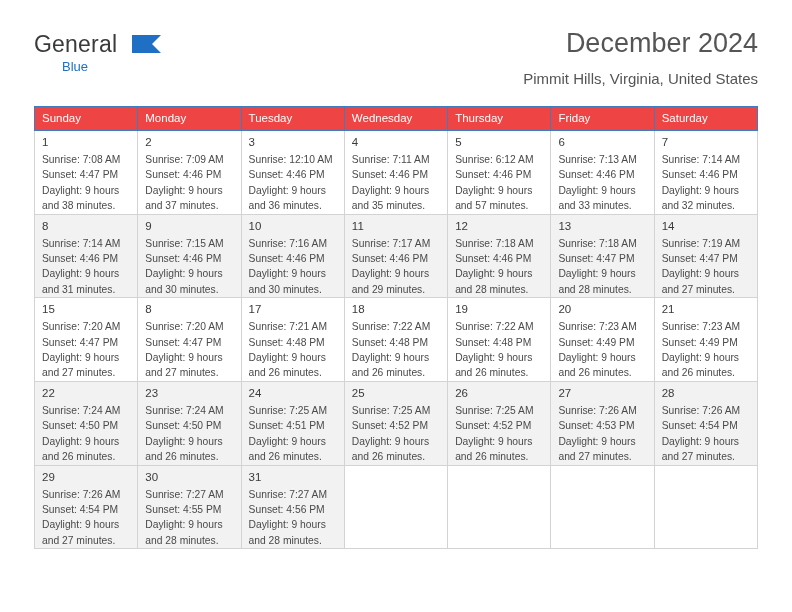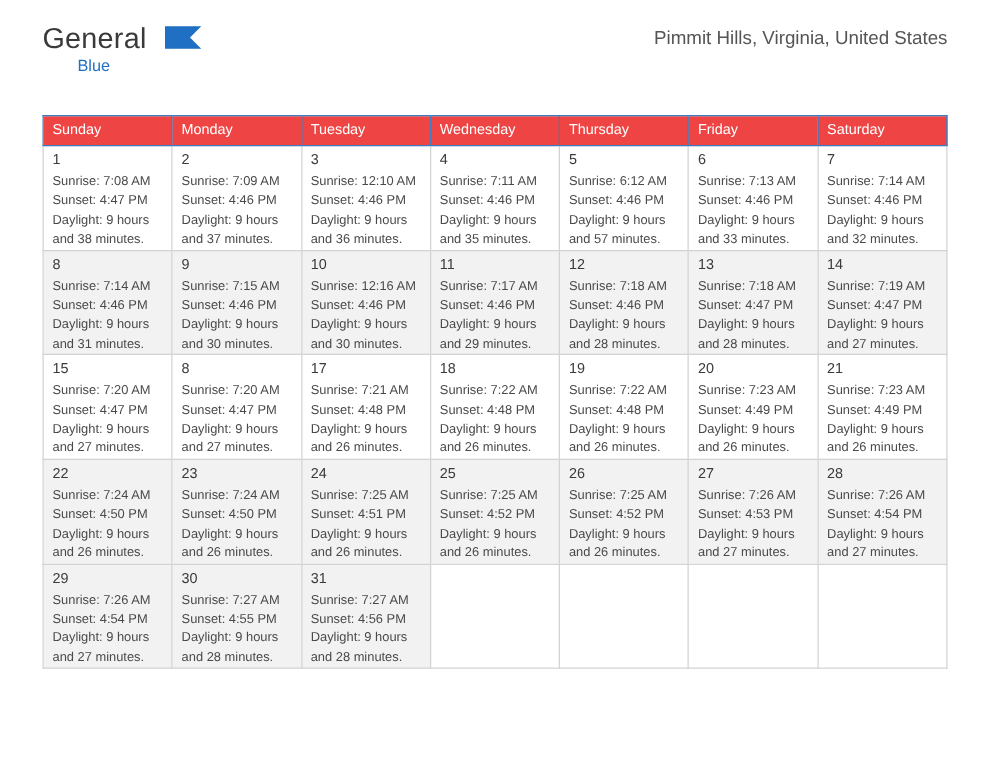--- a/index.html
+++ b/index.html
@@ -12,21 +12,21 @@
     background: #ffffff;
     font-family: "Liberation Sans", sans-serif;
     color: #333333;
     overflow: hidden;
   }
   .page {
     position: relative;
     width: 792px;
     height: 612px;
     box-sizing: border-box;
-    padding: 12px 34px 0 34px;
+    padding: 26px 34px 0 34px;
   }
   
   .header {
     position: relative;
     height: 74px;
   }
   .logo {
     position: absolute;
     left: 0;
     top: 6px;
@@ -127,20 +127,21 @@
 
   <div class="header">
     <div class="logo">
       <div class="logo-general">General</div>
       <div class="logo-blue">Blue</div>
       <svg class="logo-flag" viewBox="0 0 34 22">
         <polygon points="2,20 2,2 31,2 22,11 31,20" fill="#1f6fc4"></polygon>
       </svg>
     </div>
     <div class="title-block">
+      <div class="cal-title">December 2024</div>
       <div class="cal-sub">Pimmit Hills, Virginia, United States</div>
     </div>
   </div>
 
   <table class="cal">
     <thead>
       <tr>
         <th>Sunday</th>
         <th>Monday</th>
         <th>Tuesday</th>
@@ -231,21 +232,21 @@
             <div class="lines">
               <div>Sunrise: 7:15 AM</div>
               <div>Sunset: 4:46 PM</div>
               <div>Daylight: 9 hours</div>
               <div>and 30 minutes.</div>
             </div>
           </td>
           <td class="shaded">
             <div class="daynum">10</div>
             <div class="lines">
-              <div>Sunrise: 12:16 AM</div>
+              <div>Sunrise: 7:16 AM</div>
               <div>Sunset: 4:46 PM</div>
               <div>Daylight: 9 hours</div>
               <div>and 30 minutes.</div>
             </div>
           </td>
           <td class="shaded">
             <div class="daynum">11</div>
             <div class="lines">
               <div>Sunrise: 7:17 AM</div>
               <div>Sunset: 4:46 PM</div>

